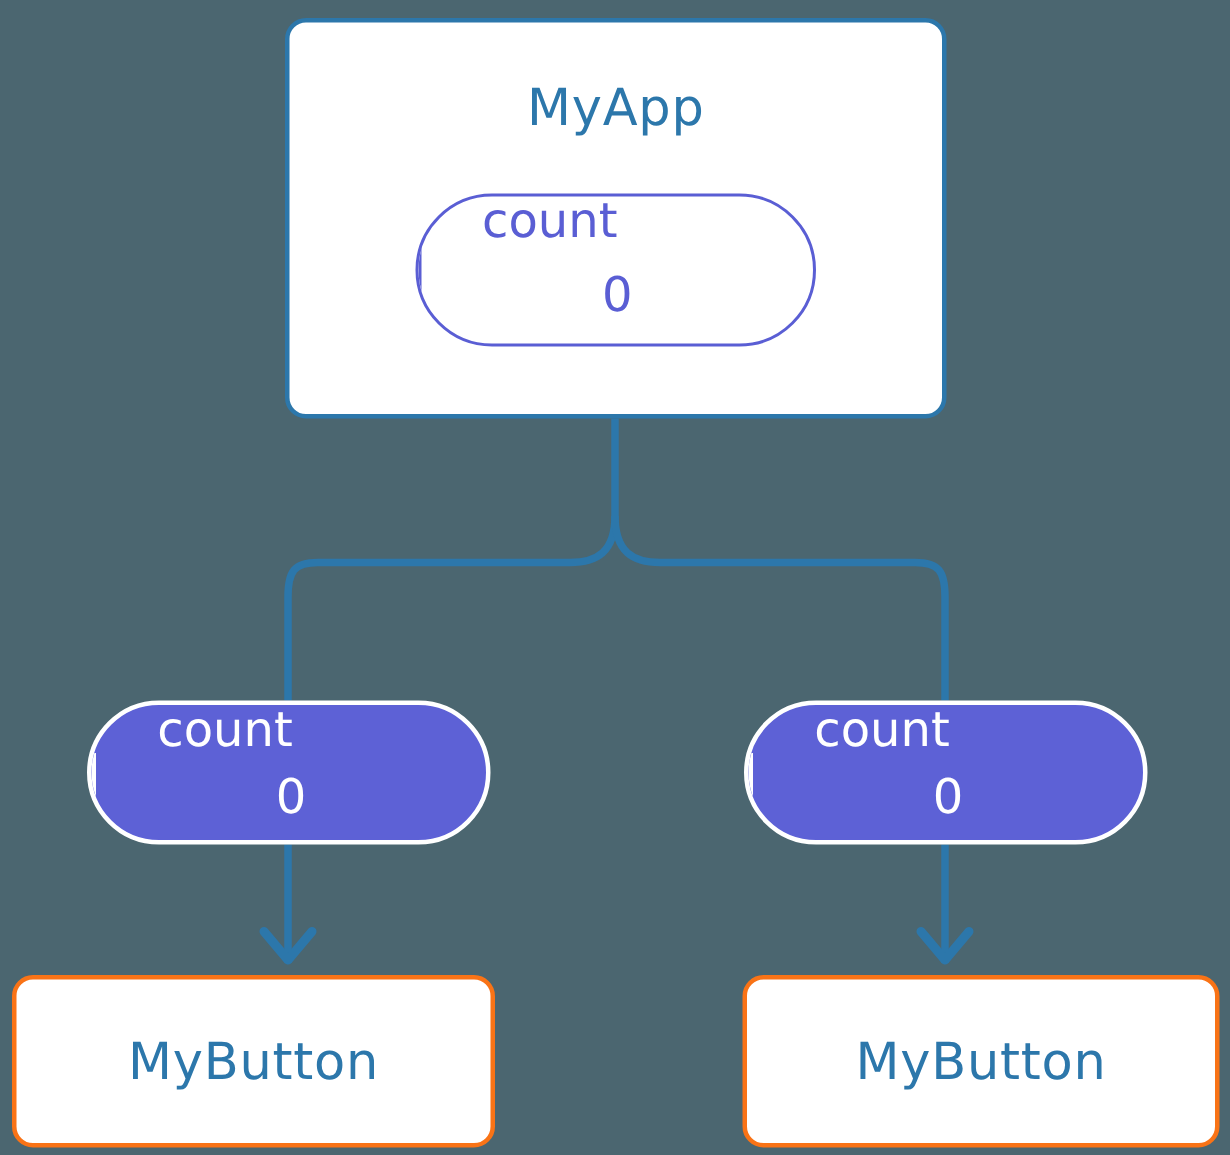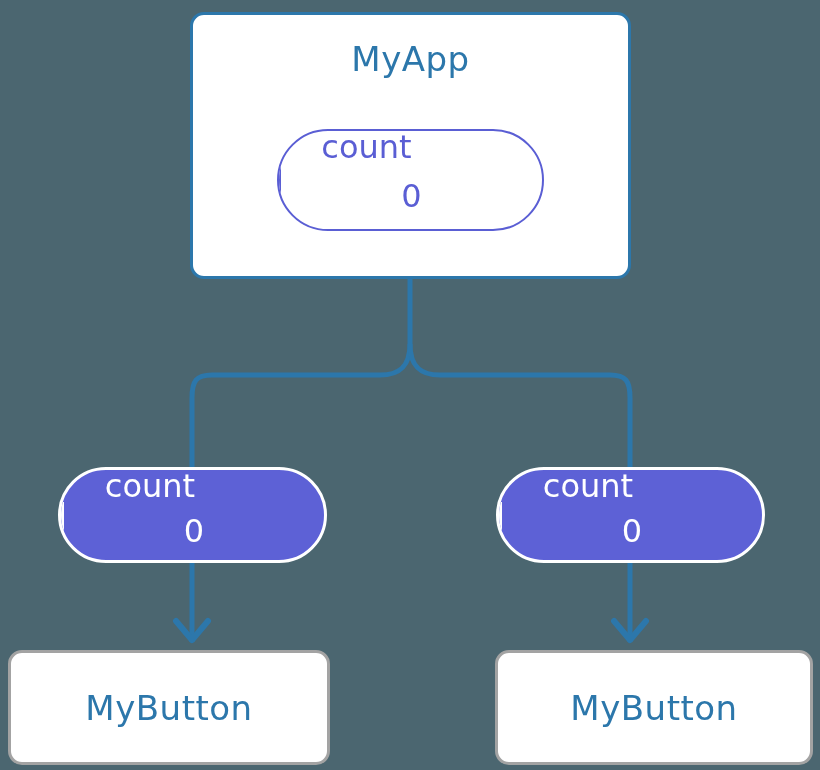--- a/index.html
+++ b/index.html
@@ -44,21 +44,21 @@
     left: 190px;
     top: 12px;
     width: 441px;
     height: 267px;
     justify-content: flex-start;
   }
   .card-title {
     color: #2c77ab;
     font-size: 34px;
     letter-spacing: 0.5px;
-    margin-top: 27px;
+    margin-top: 40px;
     line-height: 1;
     user-select: none;
   }
 
   
   .state-capsule {
     position: absolute;
     box-sizing: border-box;
     display: flex;
     align-items: stretch;
@@ -133,21 +133,21 @@
     top: 467px;
     width: 269px;
     height: 96px;
   }
   #props-capsule-right .capsule-key { width: 178px; }
 
   
   .leaf-card {
     position: absolute;
     background: #ffffff;
-    border: 3px solid #a3a3a3;
+    border: 3px solid #f97316;
     border-radius: 14px;
     box-sizing: border-box;
     display: flex;
     align-items: center;
     justify-content: center;
   }
   #leaf-card-left {
     left: 8px;
     top: 650px;
     width: 322px;

